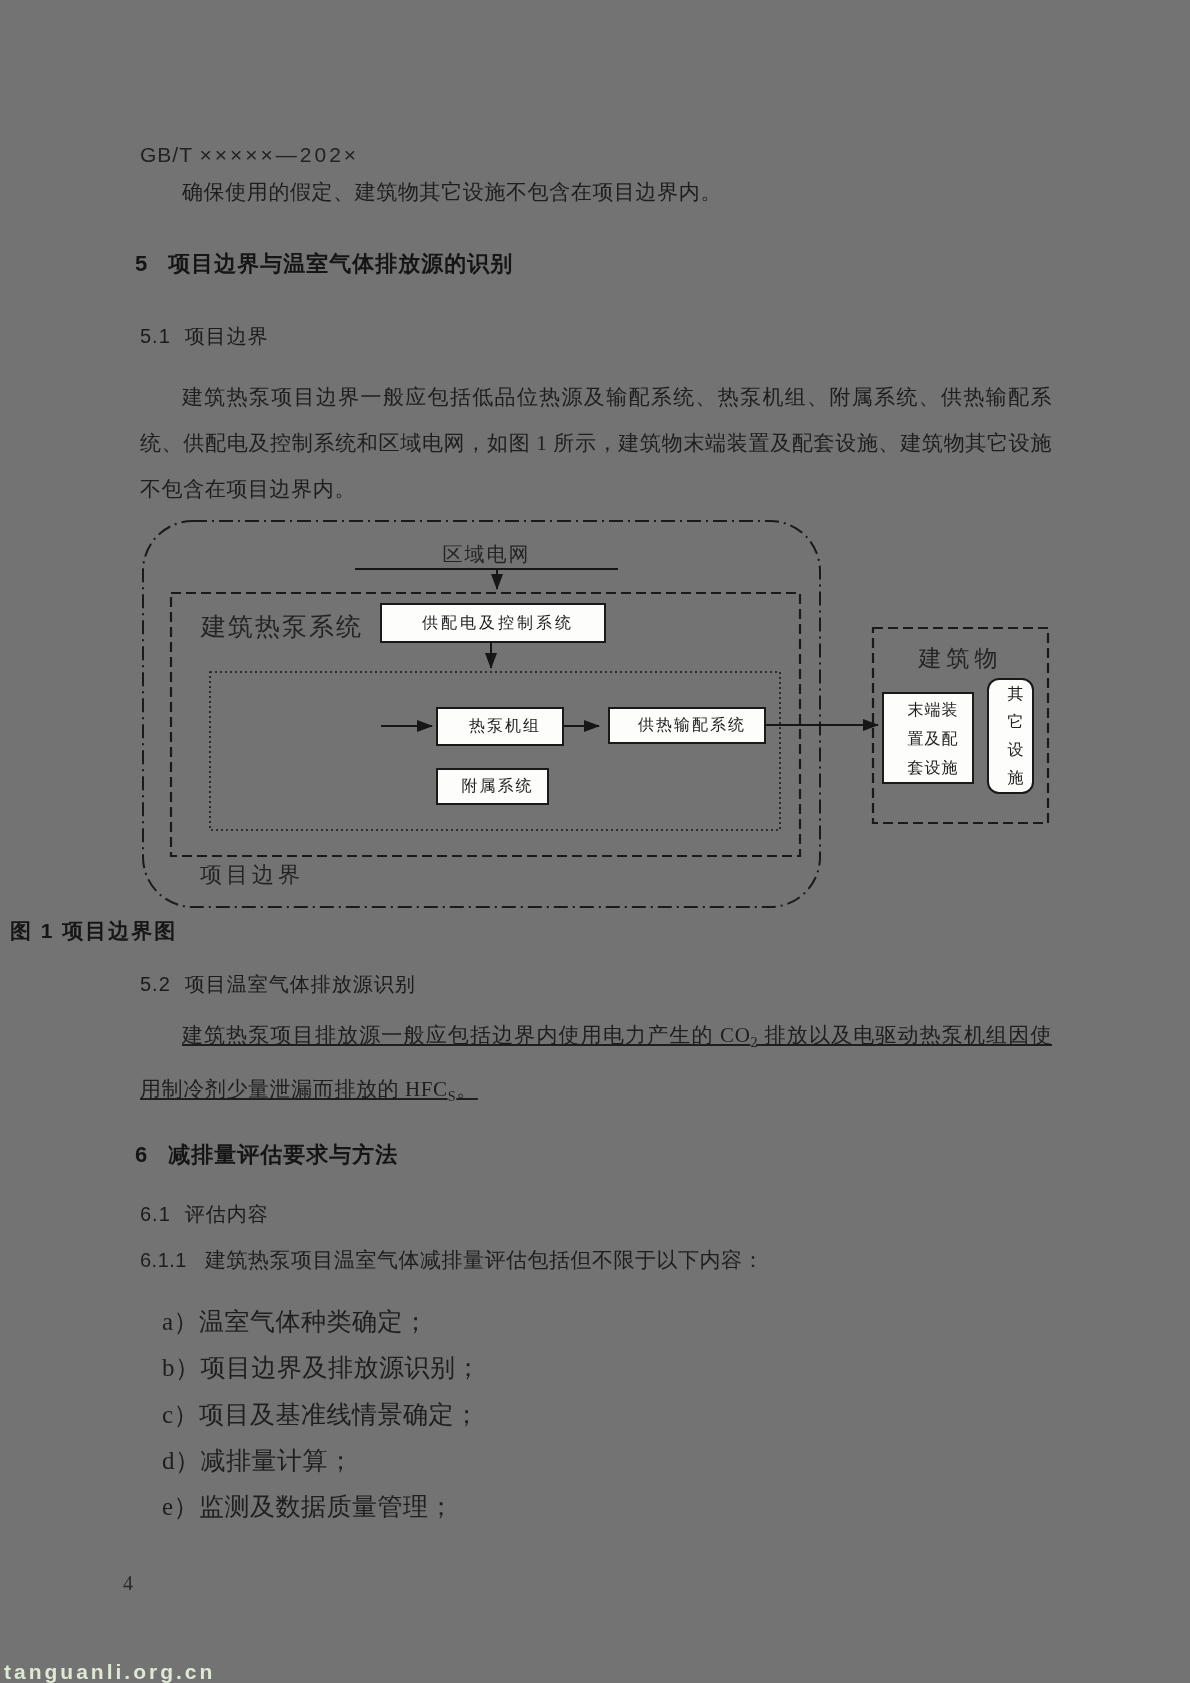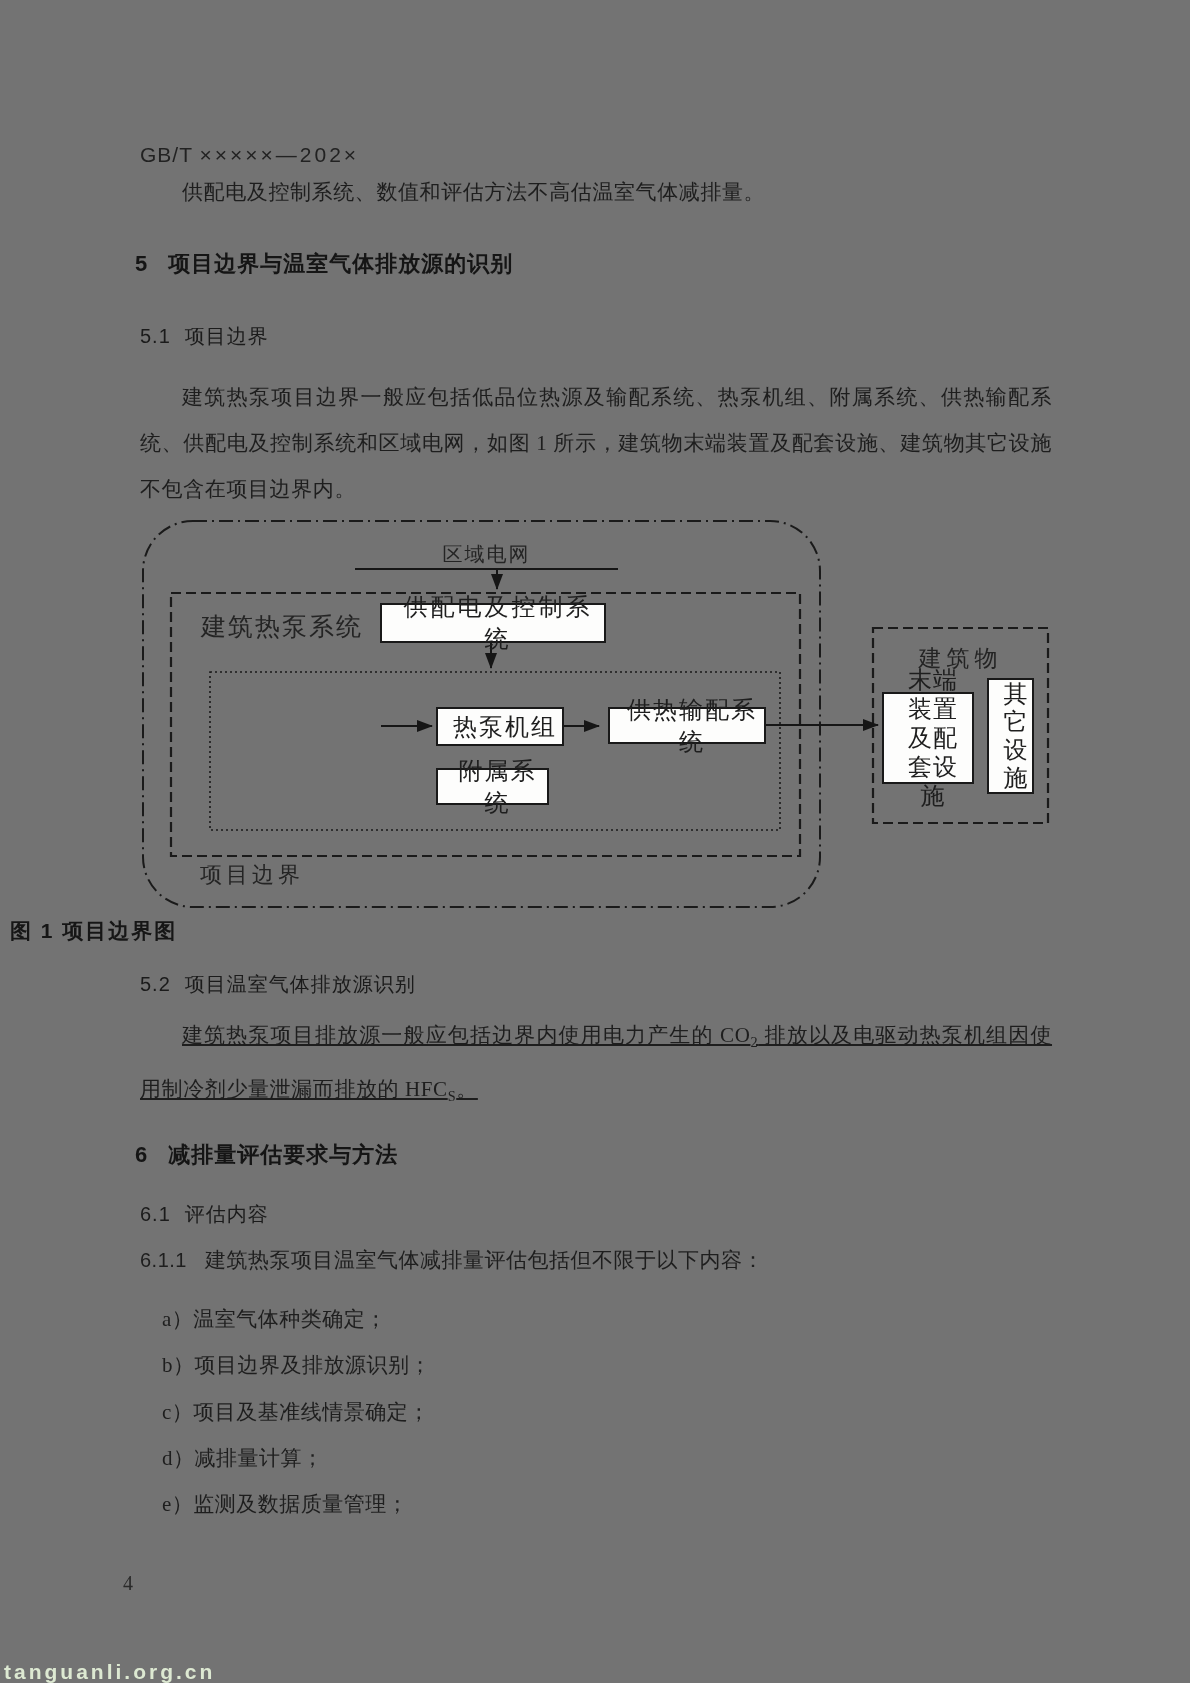--- a/index.html
+++ b/index.html
@@ -14,47 +14,47 @@
   .doc-code .xpart{letter-spacing:3px;}
   .para{font-size:21px;line-height:46px;letter-spacing:0.6px;text-align:justify;}
   .indent{text-indent:2em;}
   .h-major{font-family:"Liberation Sans","DejaVu Sans",sans-serif;font-size:22px;font-weight:700;color:#151515;letter-spacing:1px;}
   .h-minor{font-family:"Liberation Sans","DejaVu Sans",sans-serif;font-size:20px;font-weight:500;color:#1b1b1b;letter-spacing:1px;}
   .h-num{display:inline-block;}
   .h-major .h-num{margin-right:20px;}
   .h-minor .h-num{margin-right:14px;}
   .clause{font-size:21px;letter-spacing:0.5px;}
   .clause .h-num{font-family:"Liberation Sans","DejaVu Sans",sans-serif;font-size:20px;margin-right:18px;}
-  .list-item{font-size:21px;letter-spacing:0.5px;}
+  .list-item{font-size:25px;letter-spacing:0.5px;}
   sub.s{font-size:0.68em;}
   
   .fig{position:absolute;left:0;top:519px;width:1190px;height:392px;}
   .fig svg{position:absolute;left:0;top:0;}
   .dbox{position:absolute;box-sizing:border-box;border:2px solid #191919;
         display:flex;align-items:center;justify-content:center;text-align:center;
-        font-size:24px;letter-spacing:2px;background:#fdfdfc;padding-left:10px;}
+        font-size:16px;letter-spacing:2px;background:#fdfdfc;padding-left:10px;}
   .dlabel{position:absolute;white-space:nowrap;color:#242424;}
   .caption{font-size:21px;font-family:"Liberation Sans","DejaVu Sans",sans-serif;
            font-weight:600;letter-spacing:2px;text-align:left;color:#161616;}
   .pagenum{font-size:20px;color:#2a2a2a;}
   .watermark{font-family:"Liberation Sans","DejaVu Sans",sans-serif;font-weight:700;
              font-size:21px;letter-spacing:3px;}
 </style>
 </head>
 <body>
 
 <div class="page">
 
   <div class="abs doc-code" style="left:140px;top:143px;">
     <span>GB/T</span>
     <span> </span>
     <span class="xpart">×××××—202×</span>
   </div>
 
-  <div class="abs para indent" style="left:140px;top:169px;width:912px;">供配电及控制系统、数值和评估方法不高估温室气体减排量。</div>
+  <div class="abs para indent" style="left:140px;top:169px;width:912px;">确保使用的假定、建筑物其它设施不包含在项目边界内。</div>
 
   <div class="abs h-major" style="left:135px;top:249px;">
     <span class="h-num">5</span><span>项目边界与温室气体排放源的识别</span>
   </div>
 
   <div class="abs h-minor" style="left:140px;top:323px;">
     <span class="h-num">5.1</span><span>项目边界</span>
   </div>
 
   <div class="abs para indent" style="left:140px;top:374px;width:912px;">建筑热泵项目边界一般应包括低品位热源及输配系统、热泵机组、附属系统、供热输配系统、供配电及控制系统和区域电网，如图 1 所示，建筑物末端装置及配套设施、建筑物其它设施不包含在项目边界内。</div>
@@ -89,21 +89,21 @@
     <div class="dlabel" style="left:200px;top:341px;font-size:22px;letter-spacing:4px;">项目边界</div>
     <div class="dlabel" style="left:873px;top:124px;width:175px;text-align:center;font-size:23px;letter-spacing:5px;">建筑物</div>
 
     <div class="dbox" style="left:380px;top:84px;width:226px;height:40px;letter-spacing:3px;">供配电及控制系统</div>
     <div class="dbox" style="left:436px;top:188px;width:128px;height:39px;">热泵机组</div>
     <div class="dbox" style="left:608px;top:188px;width:158px;height:37px;">供热输配系统</div>
     <div class="dbox" style="left:436px;top:249px;width:113px;height:37px;">附属系统</div>
     <div class="dbox" style="left:882px;top:173px;width:92px;height:92px;line-height:29px;letter-spacing:1px;">
       <div style="width:66px;word-break:break-all;">末端装置及配套设施</div>
     </div>
-    <div class="dbox" style="left:987px;top:159px;width:47px;height:116px;line-height:28px;letter-spacing:0;">
+    <div class="dbox" style="left:987px;top:159px;width:47px;height:116px;line-height:28px;letter-spacing:0;border-radius:12px;">
       <div style="width:24px;word-break:break-all;">其它设施</div>
     </div>
   </div>
 
   <div class="abs caption" style="left:0;right:0;top:917px;padding-left:10px;">图 1 项目边界图</div>
 
   <div class="abs h-minor" style="left:140px;top:971px;">
     <span class="h-num">5.2</span><span>项目温室气体排放源识别</span>
   </div>
 

